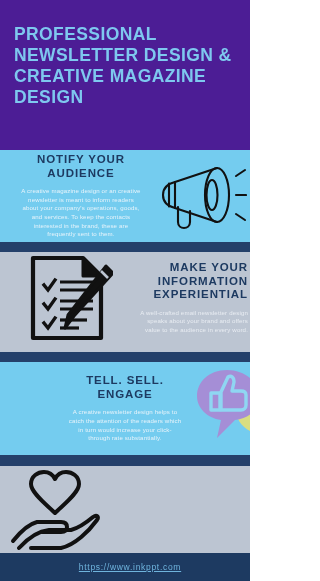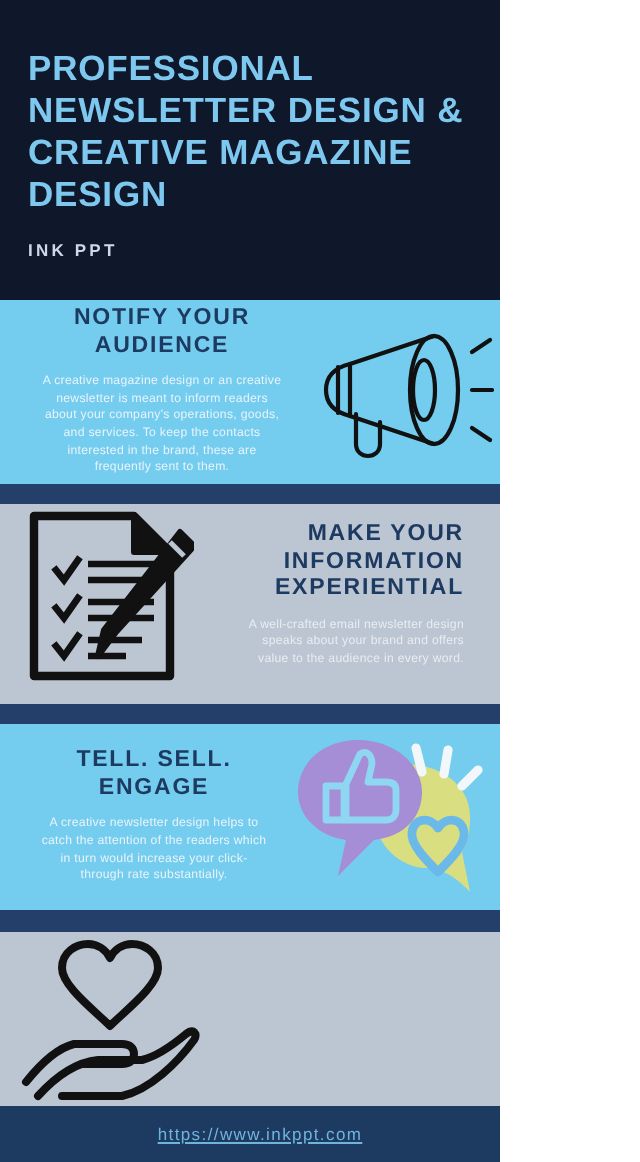--- a/index.html
+++ b/index.html
@@ -20,21 +20,21 @@
     overflow: hidden;
     background: #bcc5d2;
   }
 
   
   .header {
     position: absolute;
     left: 0; top: 0;
     width: 250px;
     height: 150px;
-    background: #0f172a;
+    background: #4c1d95;
     box-sizing: border-box;
     padding: 24px 14px 0 14px;
   }
   .header-title {
     color: #7ec8ef;
     font-size: 17.5px;
     line-height: 21px;
     font-weight: bold;
     letter-spacing: 0.4px;
     margin: 0;
@@ -121,21 +121,20 @@
     font-weight: normal;
   }
 </style>
 </head>
 <body>
 
 <div class="infographic">
 
   <div class="header">
     <div class="header-title">PROFESSIONAL NEWSLETTER DESIGN &amp; CREATIVE MAGAZINE DESIGN</div>
-    <div class="header-subtitle">INK PPT</div>
   </div>
 
   <div class="section sec-blue" style="top:150px;height:92px;">
     <div class="sec-inner">
       <div class="txt-block txt-left" style="width:148px;">
         <div class="sec-heading">NOTIFY YOUR AUDIENCE</div>
         <div class="sec-body body-on-blue">A creative magazine design or an creative newsletter is meant to inform readers about your company's operations, goods, and services. To keep the contacts interested in the brand, these are frequently sent to them.</div>
       </div>
       <div class="icon-block" style="width:102px;">
         <svg width="96" height="68" viewBox="0 0 96 68" fill="none" stroke="#111111" stroke-width="2.1" stroke-linejoin="round" stroke-linecap="round">
@@ -148,21 +147,21 @@
           <path d="M85 14 L94 8"></path>
           <path d="M85 33 L95 33"></path>
           <path d="M85 52 L94 58"></path>
         </svg>
       </div>
     </div>
   </div>
 
   <div class="divider" style="top:242px;height:10px;"></div>
 
-  <div class="section sec-gray" style="top:252px;height:92px;">
+  <div class="section sec-gray" style="top:252px;height:92px;padding-left:16px;">
     <div class="sec-inner">
       <div class="icon-block" style="width:108px;">
         <svg width="86" height="88" viewBox="0 0 86 88" fill="none">
           <path d="M6 4 L56 4 L74 22 L74 84 L6 84 Z" fill="#bcc5d2" stroke="#111111" stroke-width="4.2" stroke-linejoin="round"></path>
           <path d="M56 4 L56 22 L74 22 Z" fill="#111111" stroke="#111111" stroke-width="3" stroke-linejoin="round"></path>
           <g stroke="#111111" stroke-width="3.4" stroke-linecap="square">
             <path d="M17 31 L21 36 L28 26"></path>
             <path d="M17 50 L21 55 L28 45"></path>
             <path d="M17 69 L21 74 L28 64"></path>
           </g>
@@ -180,21 +179,21 @@
       </div>
       <div class="txt-block txt-right" style="width:142px;">
         <div class="sec-heading">MAKE YOUR INFORMATION EXPERIENTIAL</div>
         <div class="sec-body body-on-gray">A well-crafted email newsletter design speaks about your brand and offers value to the audience in every word.</div>
       </div>
     </div>
   </div>
 
   <div class="divider" style="top:352px;height:10px;"></div>
 
-  <div class="section sec-blue" style="top:362px;height:93px;">
+  <div class="section sec-blue" style="top:362px;height:93px;padding-left:48px;">
     <div class="sec-inner">
       <div class="txt-block txt-left" style="width:140px;">
         <div class="sec-heading">TELL. SELL. ENGAGE</div>
         <div class="sec-body body-on-blue">A creative newsletter design helps to catch the attention of the readers which in turn would increase your click-through rate substantially.</div>
       </div>
       <div class="icon-block" style="width:110px;">
         <svg width="104" height="90" viewBox="0 0 104 90" fill="none">
           <path d="M52 28 C52 45 66 56 78 56 C90 56 100 68 100 68 L96 48 C100 42 100 34 100 30 C100 14 84 4 68 4 C58 4 52 14 52 28 Z" fill="#d9de80" transform="translate(-8 14)"></path>
           <path d="M36 6 C18 6 6 18 6 32 C6 44 16 54 30 56 L26 74 L44 56 C60 54 68 44 68 32 C68 18 54 6 36 6 Z" fill="#a58ed6"></path>
           <g fill="none" stroke="#8fd6f2" stroke-width="3.4" stroke-linejoin="round" stroke-linecap="round">

